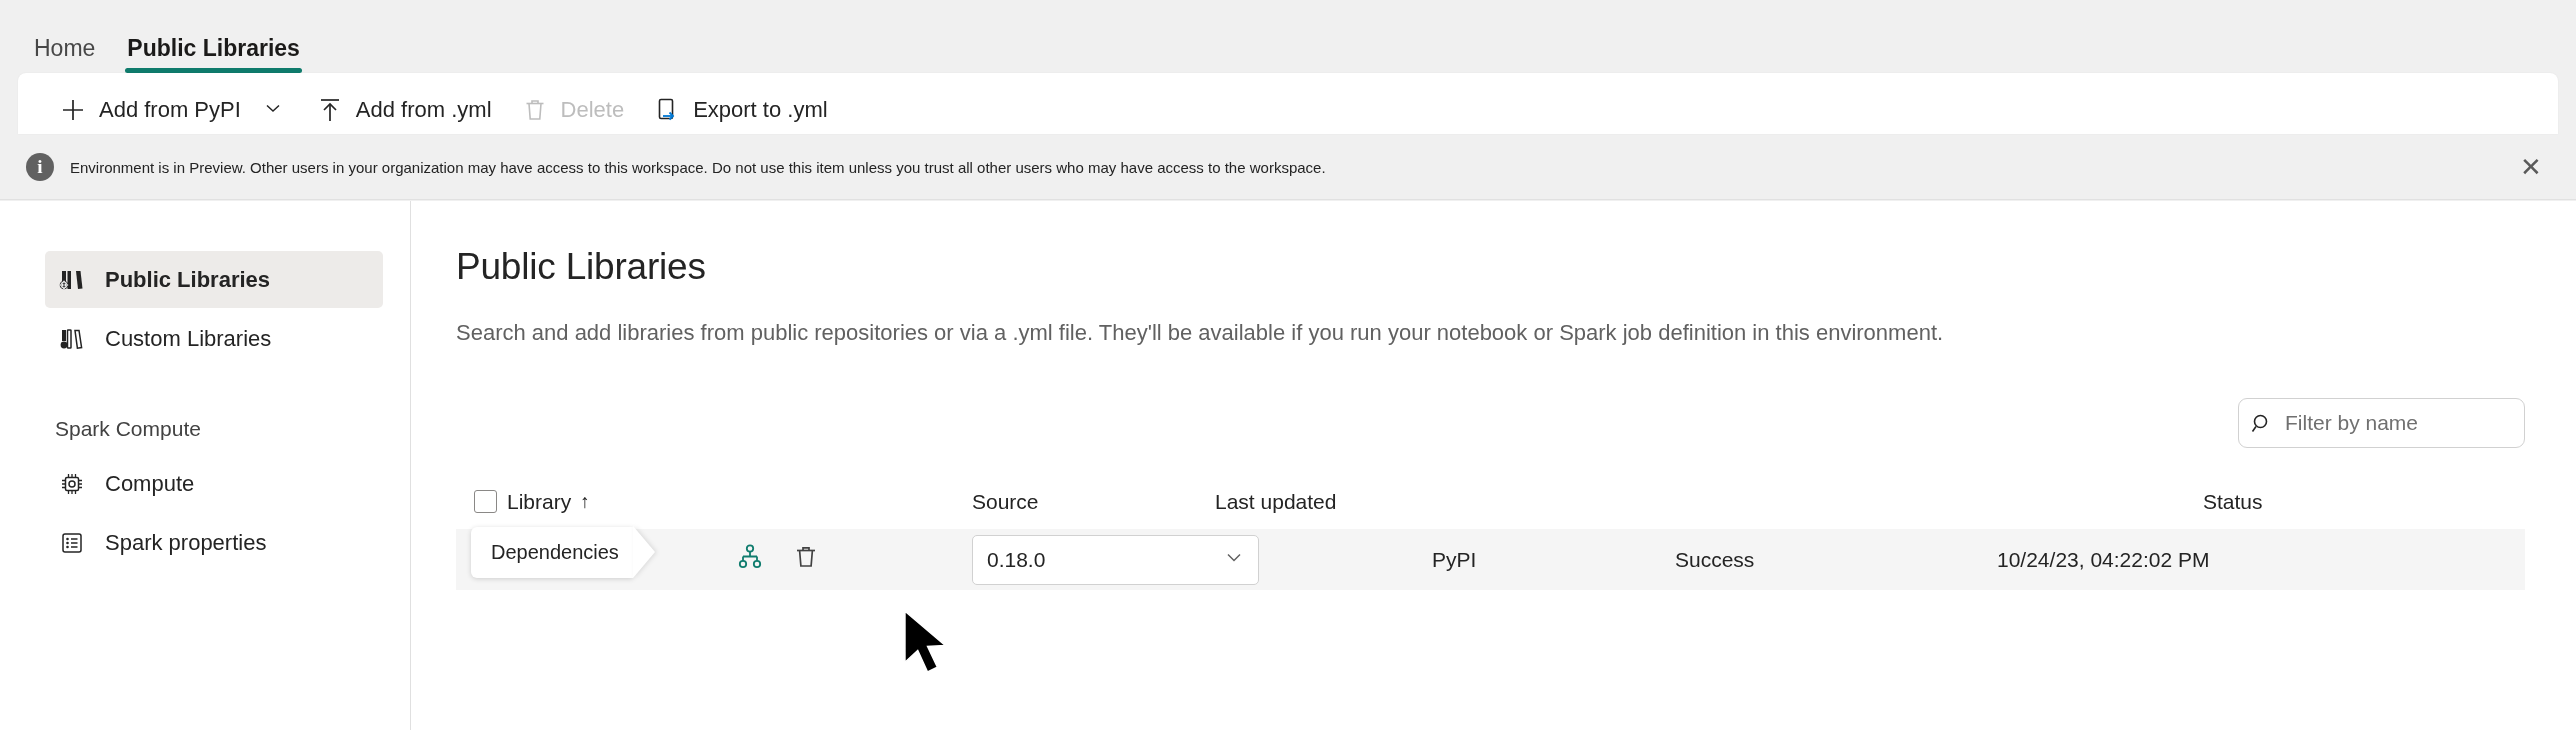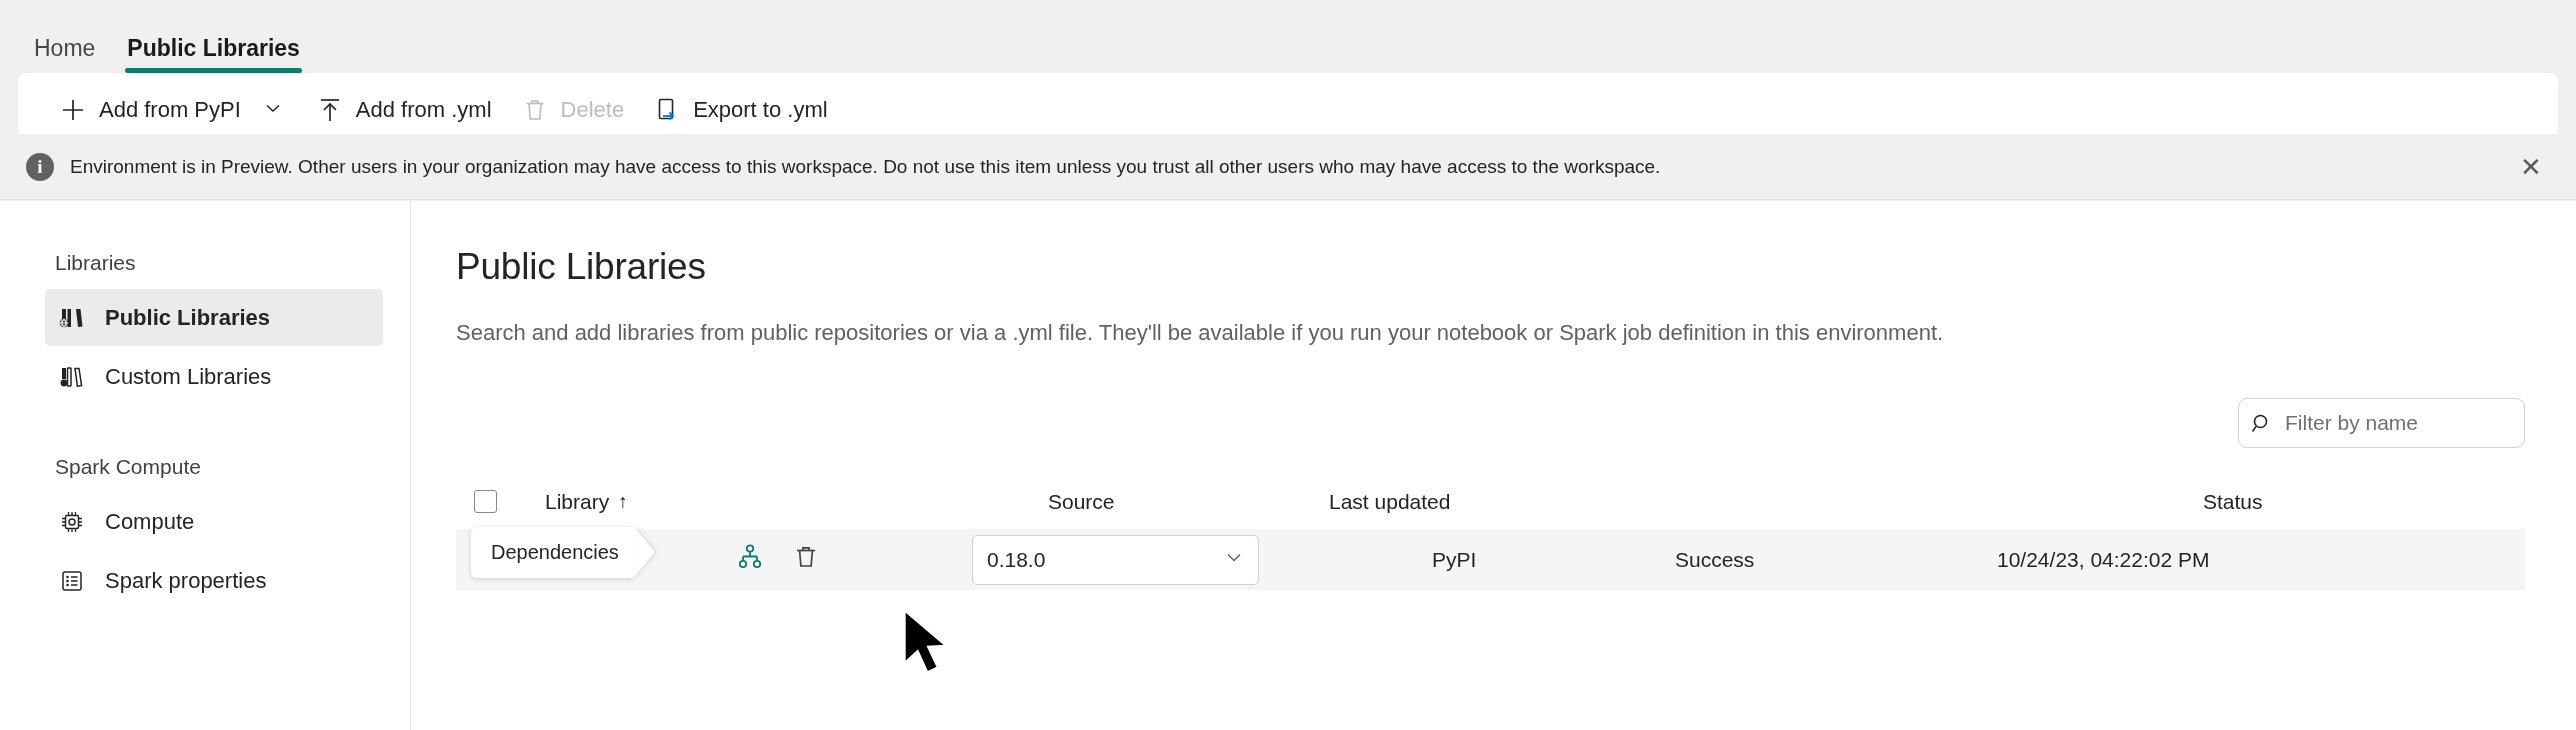--- a/index.html
+++ b/index.html
@@ -119,21 +119,21 @@
     font-size: 19px;
     font-weight: bold;
     display: flex;
     align-items: center;
     justify-content: center;
     flex: 0 0 auto;
     margin-right: 16px;
     font-family: "Liberation Serif", serif;
   }
   .banner-text {
-    font-size: 19px;
+    font-size: 15px;
     color: #242424;
     white-space: nowrap;
   }
   .banner-close {
     position: absolute;
     right: 22px; top: 50%;
     transform: translateY(-50%);
     width: 46px; height: 46px;
     display: flex;
     align-items: center;
@@ -235,21 +235,21 @@
   }
   .searchbox input::placeholder { color: #707070; }
 
   
   .table { margin-top: 26px; width: 100%; }
   .thead, .trow {
     display: flex;
     align-items: center;
     height: 57px;
   }
-  .thead { height: 55px; gap: 38px; }
+  .thead { height: 55px; }
   .trow {
     height: 61px;
     background: #F5F5F5;
     position: relative;
   }
   .cb-cell {
     width: 51px;
     flex: 0 0 auto;
     display: flex;
     align-items: center;
@@ -427,21 +427,20 @@
   <div class="banner">
     <div class="banner-icon">i</div>
     <div class="banner-text">Environment is in Preview. Other users in your organization may have access to this workspace. Do not use this item unless you trust all other users who may have access to the workspace.</div>
     <div class="banner-close">✕</div>
   </div>
 
   <div class="body">
 
     <div class="sidebar">
 
-      <div class="side-group-title">Libraries</div>
 
       <div class="side-item active">
         <span class="ico">
           <svg width="26" height="26" viewBox="0 0 26 26">
             <rect x="3" y="4" width="4" height="10" fill="#242424"></rect>
             <rect x="8.5" y="4" width="3.5" height="18" fill="#242424"></rect>
             <path d="M17 4 L21.5 4 L23.5 21.5 L19 22 Z" fill="#242424"></path>
             <circle cx="5" cy="18" r="4.3" fill="#242424"></circle>
             <circle cx="5" cy="18" r="3.1" fill="none" stroke="#FFFFFF" stroke-width="0.9"></circle>
             <path d="M0.8 18 L9.2 18 M5 13.8 C3 16 3 20 5 22.2 M5 13.8 C7 16 7 20 5 22.2" stroke="#FFFFFF" stroke-width="0.9" fill="none"></path>

